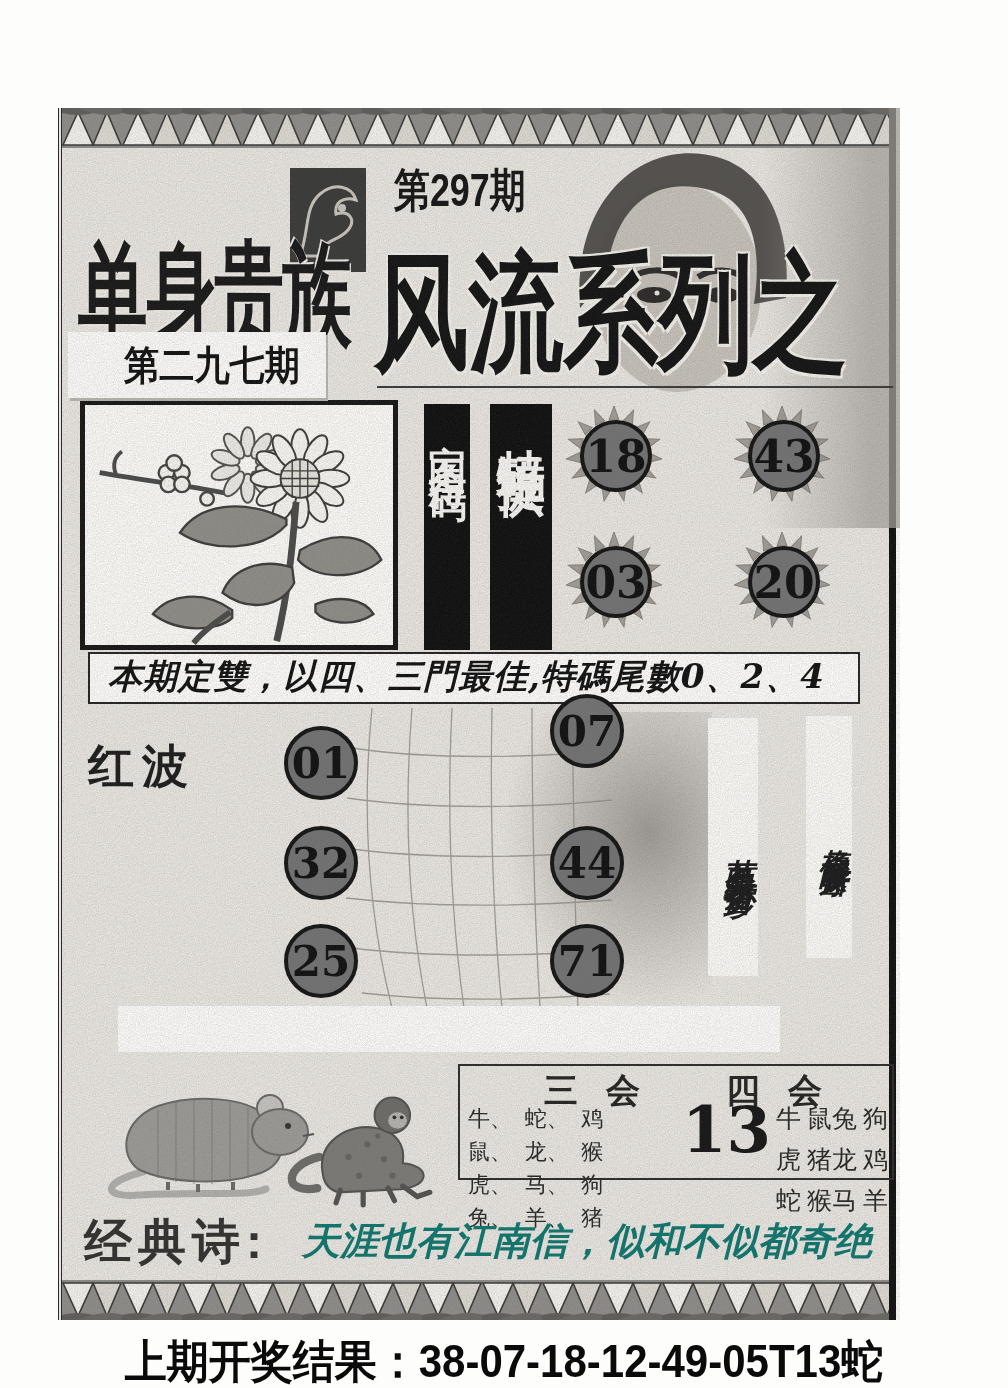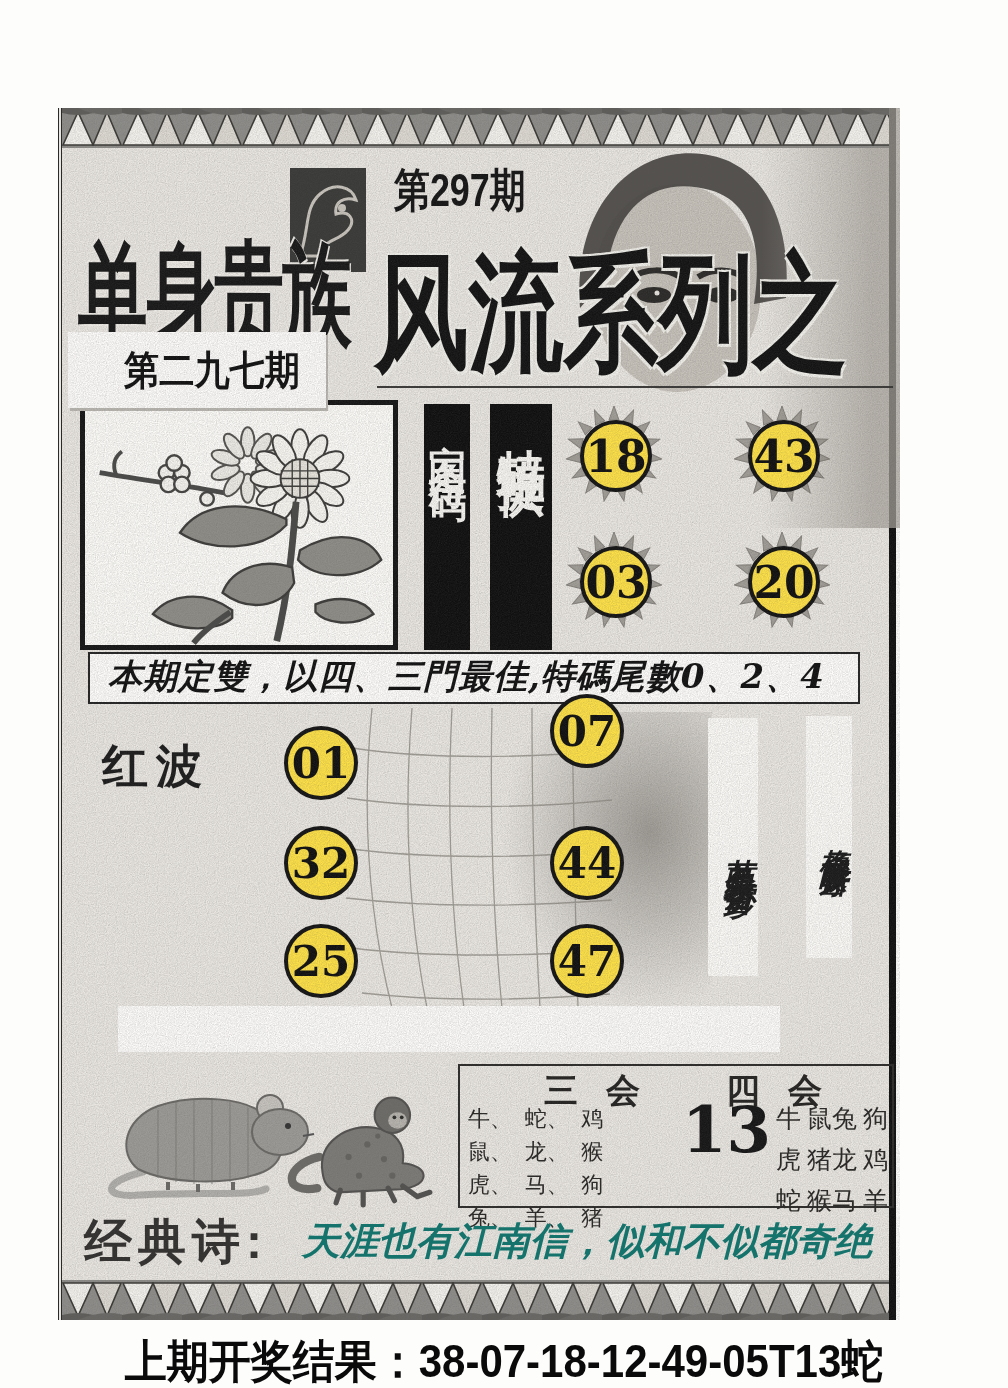--- a/index.html
+++ b/index.html
@@ -17,55 +17,55 @@
   .brand{left:16px;top:112px;font-size:112px;font-weight:900;letter-spacing:-2px;
          transform:scaleX(.62);transform-origin:left top;white-space:nowrap;z-index:8;
          text-shadow:2px 2px 0 #efece7,-2px -2px 0 #efece7;color:#181818;}
   .emblem{left:228px;top:60px;width:76px;height:104px;z-index:7;}
   .issueLabel{left:332px;top:52px;font-size:46px;font-weight:800;transform:scaleX(.78);
               transform-origin:left top;white-space:nowrap;z-index:8;color:#151515;}
   .seriesTitle{left:312px;top:120px;font-size:128px;font-weight:900;letter-spacing:0px;
                transform:scaleX(.74);transform-origin:left top;white-space:nowrap;z-index:8;color:#131313;
                text-shadow:3px 3px 0 #f1efe9,-2px -2px 0 #f1efe9,-2px 3px 0 #f1efe9,3px -2px 0 #f1efe9;}
   .titleRule{left:315px;top:278px;width:516px;height:2px;background:#3c3a38;z-index:8;}
-  .issueBox{left:6px;top:224px;width:258px;height:76px;background:#fcfbf9;z-index:8;
+  .issueBox{left:6px;top:224px;width:258px;height:66px;background:#fcfbf9;z-index:8;
             box-shadow:2px 3px 0 #b9b6b0;display:flex;align-items:center;}
   .issueBox span{margin-left:56px;font-size:40px;font-weight:700;transform:scaleX(.88);
                  transform-origin:left center;white-space:nowrap;
                  font-family:"Liberation Serif","DejaVu Serif",serif;}
   
   .flowerBox{left:18px;top:292px;width:318px;height:250px;background:#fbfaf7;
              border:5px solid #161616;box-sizing:border-box;z-index:7;}
   .vstrip{z-index:8;background:#0f0f0f;color:#f6f4f0;writing-mode:vertical-rl;text-orientation:upright;
           display:flex;align-items:center;box-sizing:border-box;
           font-family:"Liberation Serif","DejaVu Serif",serif;font-weight:700;}
   .strip1{left:362px;top:296px;width:46px;height:246px;font-size:38px;letter-spacing:14px;padding-top:10px;}
   .strip2{left:428px;top:296px;width:62px;height:246px;font-size:48px;letter-spacing:8px;padding-top:6px;}
-  .numCircle{position:absolute;border-radius:50%;background:#fde047;border:4px solid #141414;
+  .numCircle{position:absolute;border-radius:50%;background:#737373;border:4px solid #141414;
              display:flex;align-items:center;justify-content:center;z-index:8;
              font-family:"DejaVu Serif","Liberation Serif",serif;font-weight:700;color:#101010;}
   .tc{width:64px;height:64px;font-size:44px;}
   .rays{position:absolute;z-index:7;opacity:.8;}
   
   .tipBox{left:26px;top:544px;width:772px;height:52px;background:#fdfcfa;border:2px solid #242424;
           box-sizing:border-box;display:flex;z-index:8;}
   .tipBox span{margin-left:18px;font-size:34px;font-weight:700;font-style:italic;white-space:nowrap;
                font-family:"DejaVu Serif","Liberation Serif",serif;letter-spacing:1px;}
   
   .waveLabel{font-size:46px;font-weight:700;z-index:8;color:#1c1c1c;
              font-family:"DejaVu Serif","Liberation Serif",serif;letter-spacing:8px;}
   .wc{width:66px;height:66px;font-size:42px;}
   .verse{z-index:8;background:#faf9f6;writing-mode:vertical-rl;text-orientation:upright;
          font-family:"DejaVu Serif","Liberation Serif",serif;font-style:italic;font-weight:700;
          display:flex;justify-content:center;box-sizing:border-box;color:#1b1b1b;}
   .verseL{left:646px;top:610px;width:50px;height:258px;font-size:30px;letter-spacing:5px;padding-top:8px;}
   .verseR{left:744px;top:608px;width:46px;height:242px;font-size:28px;letter-spacing:4px;padding-top:6px;}
   .whiteStrip{left:56px;top:898px;width:662px;height:46px;background:#fcfbf9;z-index:7;}
   
-  .zbox{left:396px;top:956px;width:436px;height:144px;border:2px solid #2e2c2a;box-sizing:border-box;z-index:8;}
+  .zbox{left:396px;top:956px;width:436px;height:116px;border:2px solid #2e2c2a;box-sizing:border-box;z-index:8;}
   .ztitle{position:absolute;font-size:34px;font-weight:700;letter-spacing:28px;color:#262422;
           font-family:"DejaVu Serif","Liberation Serif",serif;white-space:nowrap;}
   .zcells{position:absolute;left:8px;top:38px;width:170px;display:grid;
           grid-template-columns:1fr 1fr 1fr;row-gap:3px;font-size:22px;color:#2a2826;
           font-family:"DejaVu Serif","Liberation Serif",serif;}
   .bigNum{position:absolute;left:222px;top:26px;font-size:64px;font-weight:700;
           font-family:"DejaVu Serif","Liberation Serif",serif;color:#161616;}
   .zpairs{position:absolute;top:36px;display:grid;row-gap:8px;font-size:25px;letter-spacing:6px;
           color:#2a2826;font-family:"DejaVu Serif","Liberation Serif",serif;white-space:nowrap;}
   
@@ -297,40 +297,40 @@
           <path d="M260,10 C262,110 263,210 266,300"></path>
         <path d="M40,40 C120,52 220,50 300,42"></path>
           <path d="M35,90 C120,102 220,100 300,92"></path>
         <path d="M32,140 C120,152 220,150 300,142"></path>
           <path d="M34,190 C120,200 220,198 300,192"></path>
         <path d="M40,240 C120,250 220,248 300,242"></path>
           <path d="M50,285 C130,294 220,292 298,286"></path>
       </g>
     </svg>
 
-    <div class="abs waveLabel" style="left:40px;top:628px;">红波</div>
+    <div class="abs waveLabel" style="left:26px;top:628px;">红波</div>
     <div class="numCircle wc" style="left:222px;top:618px;">
         <span>01</span>
       </div>
     <div class="numCircle wc" style="left:488px;top:586px;">
         <span>07</span>
       </div>
 
     <div class="numCircle wc" style="left:222px;top:718px;">
         <span>32</span>
       </div>
     <div class="numCircle wc" style="left:488px;top:718px;">
         <span>44</span>
       </div>
 
     <div class="numCircle wc" style="left:222px;top:816px;align-items:center;">
         <span>25</span>
       </div>
     <div class="numCircle wc" style="left:488px;top:816px;">
-        <span>47</span>
+        <span>71</span>
       </div>
 
     <div class="abs verse verseL">芭蕉分绿与窗纱</div>
     <div class="abs verse verseR">梅子留酸软齿牙</div>
 
     <div class="abs whiteStrip"></div>
 
     <svg class="abs" style="left:36px;top:966px;z-index:7;" width="220" height="130" viewBox="0 0 220 130">
       <path d="M45,98 C5,108 2,124 42,121 C110,117 150,123 168,115" fill="none" stroke="#b1afab" stroke-width="7" stroke-linecap="round"></path>
       <path d="M40,95 C20,80 25,45 60,32 C95,20 150,22 172,45 C190,62 188,88 165,98 C130,112 70,110 40,95 Z" fill="#9c9a96" stroke="#6b6966" stroke-width="2"></path>

